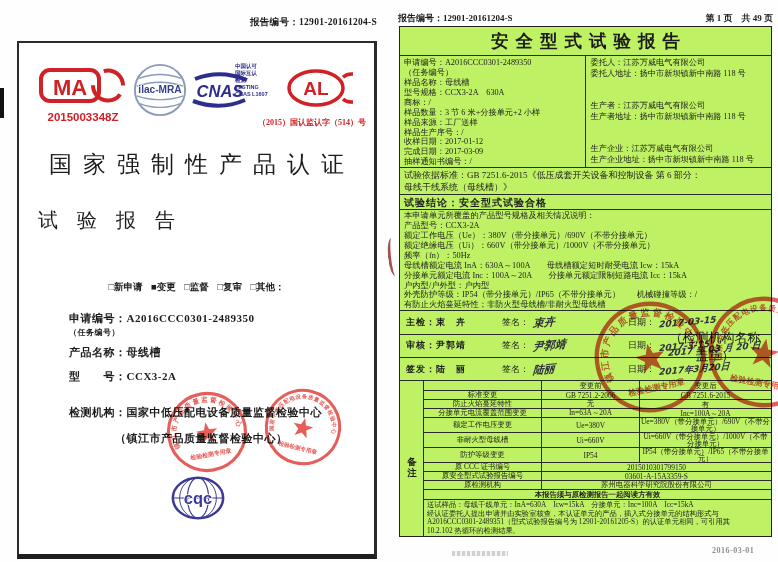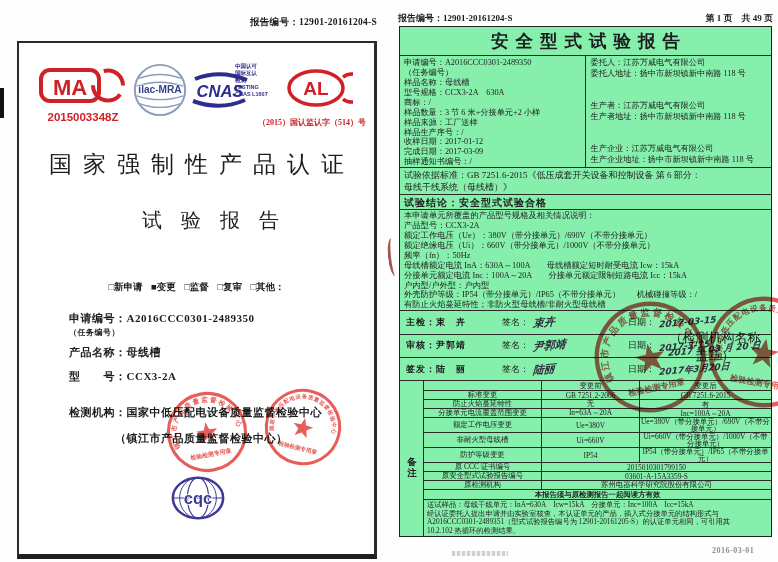--- a/index.html
+++ b/index.html
@@ -24,22 +24,22 @@
     color:#cf2126; font-weight:700; font-size:11.5px; font-family:"Liberation Sans",sans-serif; }
   .logo-ilac { position:absolute; left:112px; top:18px; }
   .logo-cnas { position:absolute; left:170px; top:28px; }
   .cnas-side { position:absolute; left:216px; top:20px; color:#2d2d8e; font-weight:700;
     font-size:5.5px; line-height:7px; white-space:pre-line; font-family:"Liberation Sans",sans-serif; }
   .logo-cal { position:absolute; left:266px; top:24px; }
   .cal-cap { position:absolute; left:228px; top:74px; width:130px; text-align:center;
     color:#cf2126; font-weight:700; font-size:8px; }
   .lp-title1 { position:absolute; left:0; top:106px; width:100%; text-align:center;
     font-size:23px; font-weight:500; letter-spacing:11px; text-indent:11px; }
-  .lp-title2 { position:absolute; left:0; top:164px; width:100%; text-align:center;
-    font-size:20px; font-weight:500; letter-spacing:19px; text-indent:19px;padding-left:28px; }
+  .lp-title2 { position:absolute; left:0; top:164px; width:100%; 
+    font-size:20px; font-weight:500; letter-spacing:19px; text-indent:19px; }
   .checkrow { position:absolute; left:0; top:238px; width:100%; text-align:center;
     font-size:9.5px; font-weight:700; }
   .checkrow span { margin:0 3px; }
   .lp-field { position:absolute; left:50px; font-size:11px; font-weight:600; letter-spacing:.5px; }
   .lp-field.sub { font-size:8px; font-weight:600; }
   .f-apply   { top:268px; }
   .f-applysub{ top:284px; }
   .f-name    { top:302px; }
   .f-model   { top:326px; }
   .f-lab     { top:362px; }
@@ -53,21 +53,21 @@
   .stamp svg { width:100%; height:100%; }
   .stamp text { font-family:"Liberation Serif",serif; font-weight:700; }
 
   .logo-cqc { position:absolute; left:150px; top:430px; }
 
   
   .page-right { position:absolute; left:394px; top:10px; width:381px; height:545px; font-family:"Liberation Serif",serif; }
   .rp-header { position:absolute; left:4px; right:2px; top:2px; display:flex; justify-content:space-between;
     font-size:9px; font-weight:700; }
   .rp-table { position:absolute; left:5px; top:16px; width:373px; height:511px;
-    border:1.5px solid #222; background:#86efac; display:flex; flex-direction:column; }
+    border:1.5px solid #222; background:#bef264; display:flex; flex-direction:column; }
   .bb { border-bottom:1px solid #2a2a2a; }
   .t-title { height:30px; display:flex; align-items:center; justify-content:center;
     font-size:17.5px; font-weight:700; letter-spacing:7px; text-indent:7px; }
   .t-info { height:112px; display:flex; }
   .t-info .col-l { width:50%; border-right:1px solid #2a2a2a; padding:2px 4px;
     font-size:8.2px; line-height:9.9px; white-space:pre-line; }
   .t-info .col-r { width:50%; padding:2px 5px; font-size:8.2px; display:flex; flex-direction:column; justify-content:space-between; }
   .t-info .col-r .grp { white-space:pre-line; line-height:10.5px; }
   .t-standard { height:27px; padding:2px 4px; font-size:9px; line-height:11.5px; white-space:pre-line; }
   .t-conclusion { height:15px; padding:1px 4px; font-size:10px; font-weight:700; letter-spacing:1px; }

